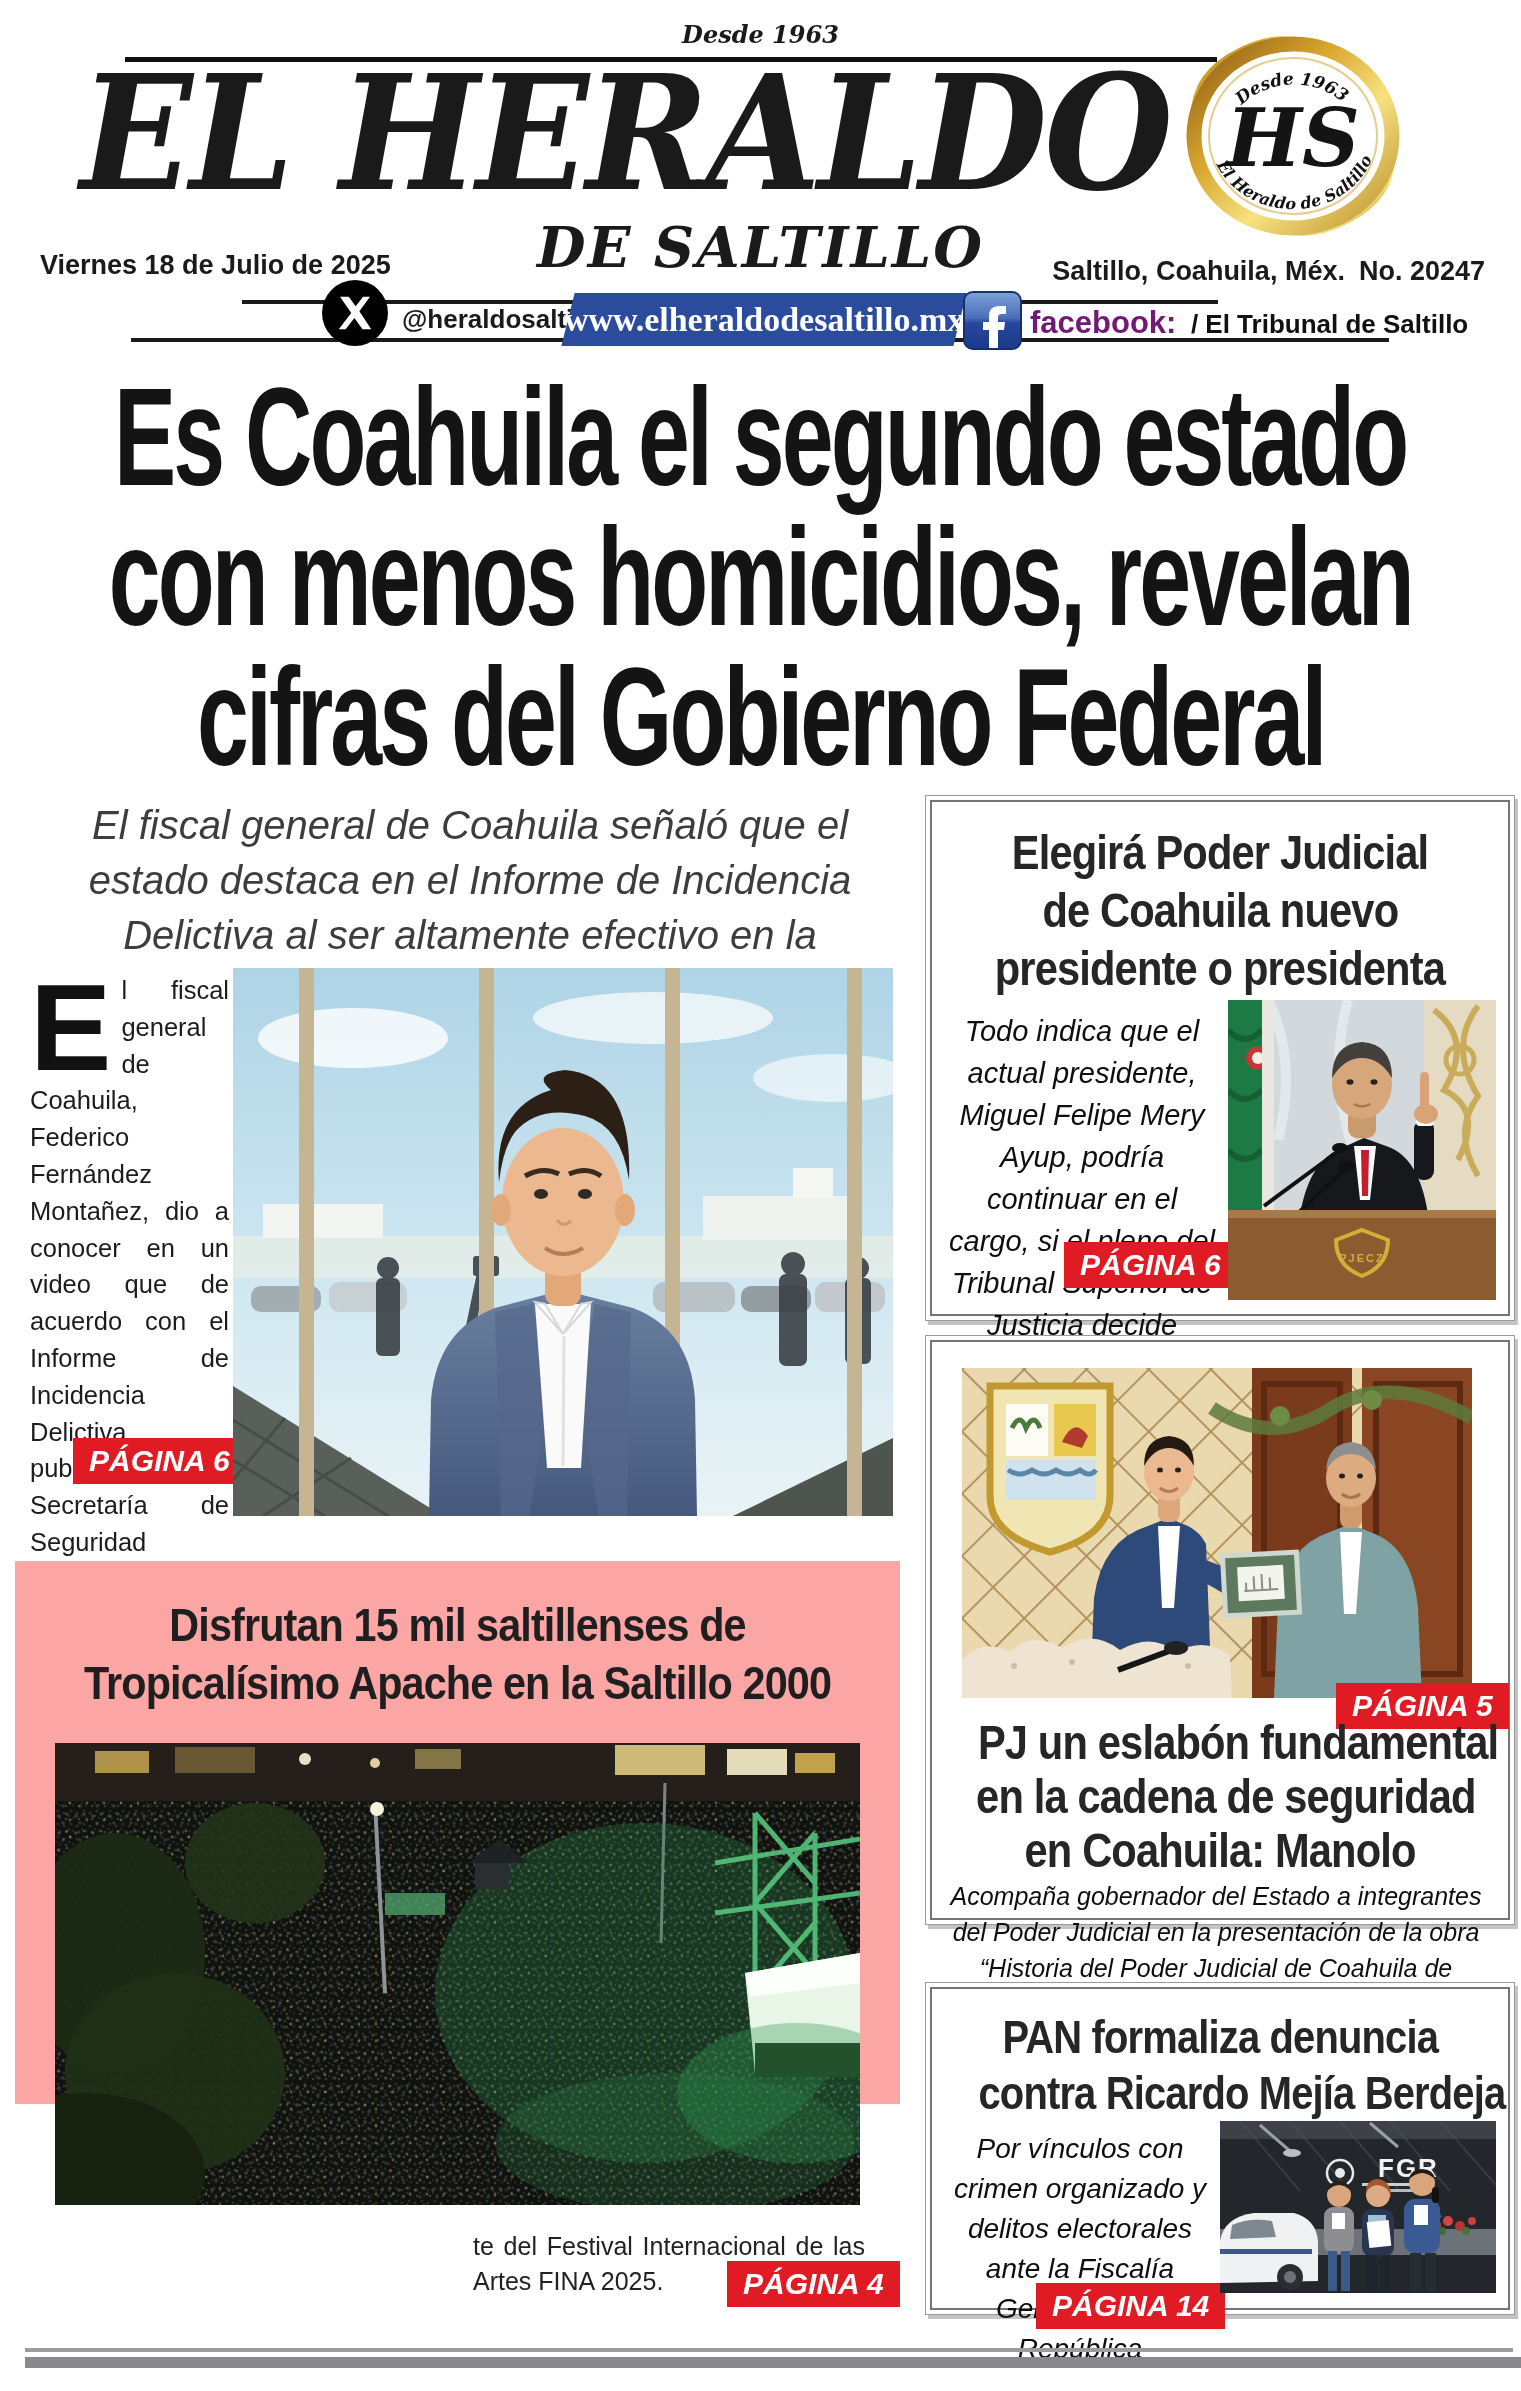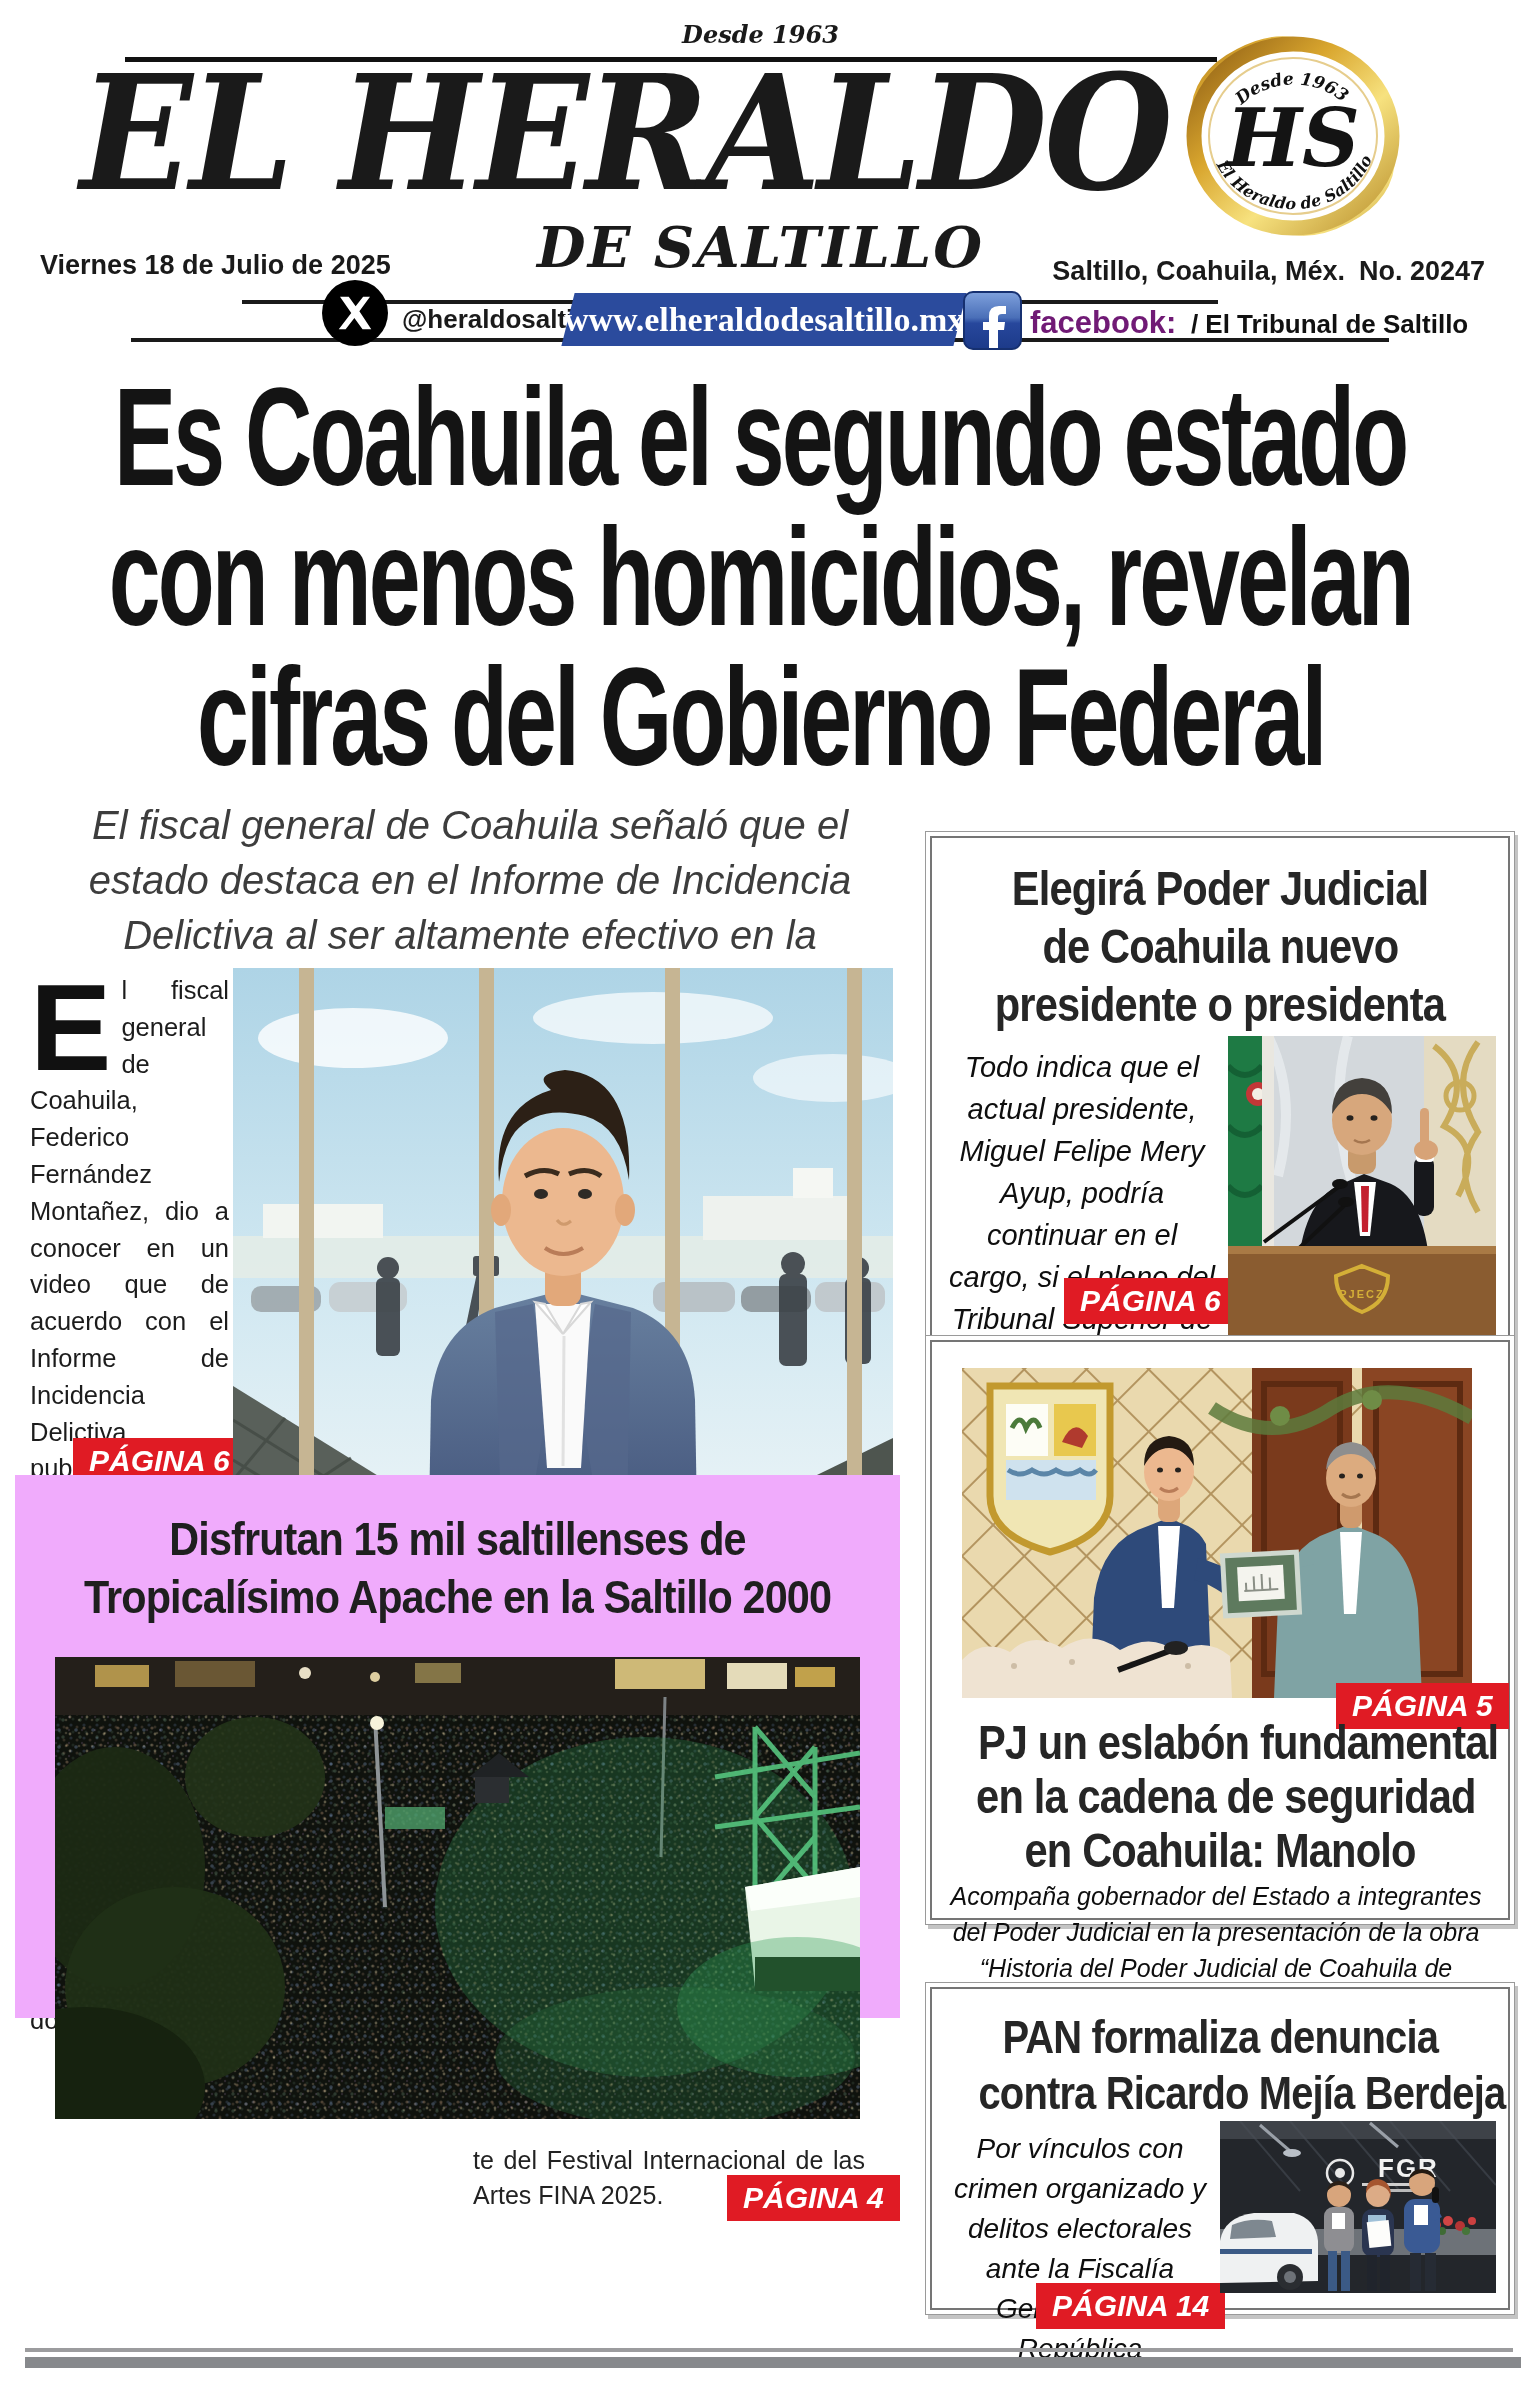--- a/index.html
+++ b/index.html
@@ -43,21 +43,21 @@
   .deck-main{left:28px;top:798px;width:884px;text-align:center;
              font:italic 40px/55px "Liberation Sans",sans-serif;color:#3d3d3d;}
   .leadcol{left:30px;top:972px;width:199px;text-align:justify;
            font:25.5px/36.8px "Liberation Sans",sans-serif;color:#1c1c1c;}
   .dropcap{float:left;font:700 122px/0.8 "Liberation Sans",sans-serif;color:#111;
            margin:8px 10px 2px 0;}
   .badge{display:inline-block;background:#e01b24;color:#fff;
          font:italic 700 30px "Liberation Sans",sans-serif;padding:6px 16px;white-space:nowrap;}
 
   
-  .gpanel{left:15px;top:1475px;width:885px;height:543px;background:#f0abfc;}
+  .gpanel{left:15px;top:1561px;width:885px;height:543px;background:#fca5a5;}
   .ap-hl{position:absolute;left:0;right:0;text-align:center;}
   .ap-hl span{display:inline-block;white-space:nowrap;font:700 47px "Liberation Sans",sans-serif;
               color:#1f1f1f;transform:scaleX(.88);letter-spacing:-1px;}
   .caption{position:absolute;text-align:justify;font:25px/35px "Liberation Sans",sans-serif;color:#222;}
 
   
   .framebox{background:#fff;border:1px solid #9a9a9a;padding:4px;
             box-shadow:3px 4px 0 0 #c4c4c4;}
   .frameinner{position:relative;width:100%;height:100%;border:2px solid #757575;box-sizing:border-box;}
   .bx-hl{position:absolute;left:0;right:0;text-align:center;}
@@ -211,21 +211,21 @@
       <path d="M266 214 Q260 140 318 122 Q298 106 332 102 Q400 108 396 212 Q388 158 352 148 Q306 136 282 164 Q270 180 266 214 Z" fill="#2c2016"></path>
       <path d="M292 208 q18 -10 34 -2" stroke="#3a2b1d" stroke-width="5" fill="none"></path>
       <path d="M336 206 q18 -8 32 2" stroke="#3a2b1d" stroke-width="5" fill="none"></path>
       <ellipse cx="308" cy="226" rx="7" ry="5" fill="#2e2a26"></ellipse>
       <ellipse cx="352" cy="226" rx="7" ry="5" fill="#2e2a26"></ellipse>
       <path d="M324 252 q6 8 14 1" stroke="#cf9a6d" stroke-width="3" fill="none"></path>
       <path d="M312 280 q18 12 38 0" stroke="#b97c58" stroke-width="4" fill="none"></path>
     </g>
   </svg>
 
-  <div class="abs framebox" style="left:925px;top:831px;width:580px;height:516px;">
+  <div class="abs framebox" style="left:925px;top:795px;width:580px;height:516px;">
     <div class="frameinner">
       <div class="bx-hl" style="top:22px;"><span>Elegirá Poder Judicial</span></div>
       <div class="bx-hl" style="top:80px;"><span>de Coahuila nuevo</span></div>
       <div class="bx-hl" style="top:138px;"><span>presidente o presidenta</span></div>
       <div class="bx-deck" style="left:16px;top:208px;width:268px;font-size:29px;line-height:42px;">Todo indica que el actual presidente, Miguel Felipe Mery Ayup, podría continuar en el cargo, si el pleno del Tribunal Superior de Justicia decide ratificarlo</div>
       <div class="abs" style="left:132px;top:440px;">
         <span class="badge">PÁGINA 6</span>
       </div>
       <svg class="abs" style="left:296px;top:198px;" width="268" height="300" viewBox="0 0 268 300" preserveAspectRatio="none">
         <rect width="268" height="300" fill="#d3d8dc"></rect>

